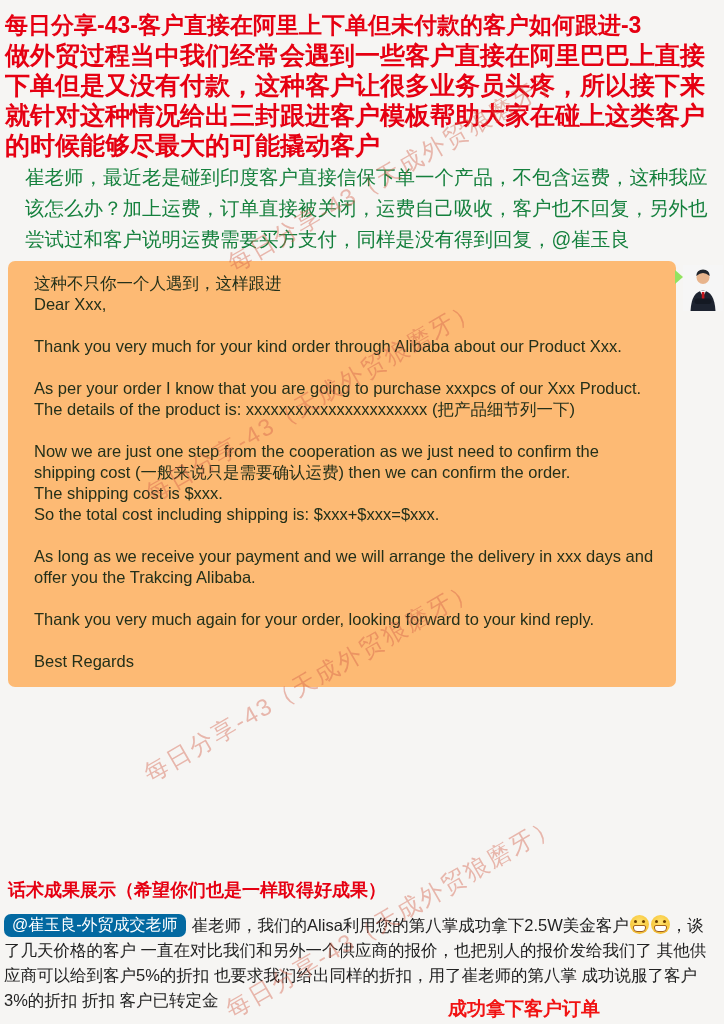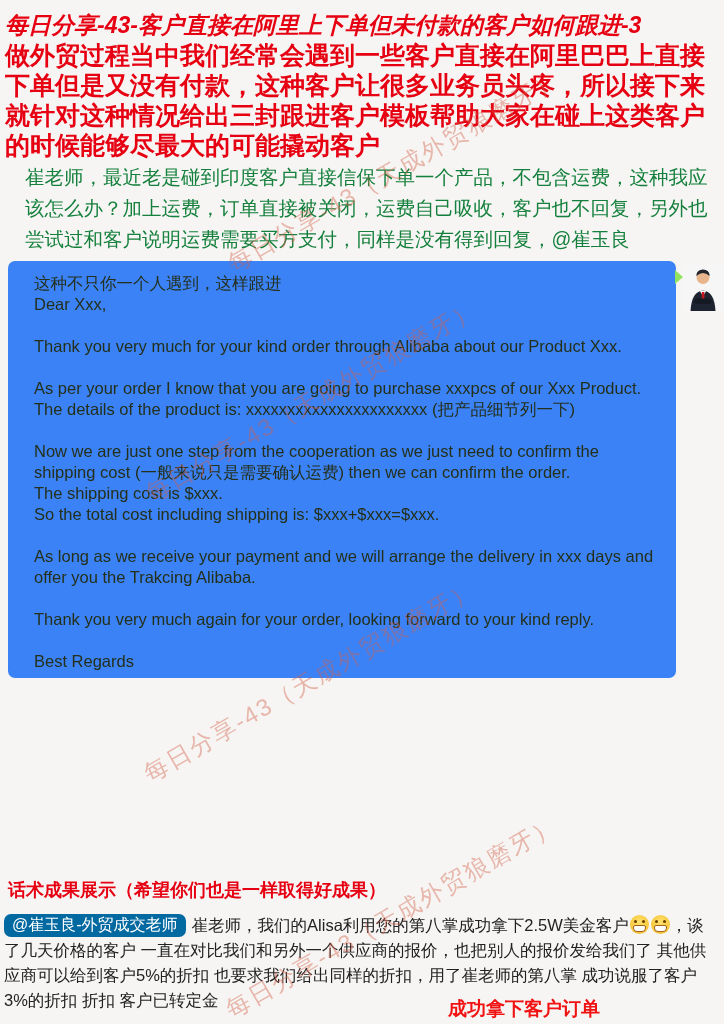--- a/index.html
+++ b/index.html
@@ -7,27 +7,27 @@
   .page{position:relative;width:724px;height:1024px;overflow:hidden;}
 
   
   .wm{position:absolute;white-space:nowrap;color:#d4604a;opacity:.42;font-size:24px;
       letter-spacing:2px;transform:rotate(-30deg);transform-origin:0 0;pointer-events:none;z-index:5;}
   .wm1{left:222px;top:252px;}
   .wm2{left:140px;top:482px;}
   .wm3{left:138px;top:762px;}
   .wm4{left:220px;top:998px;}
 
-  .title{color:#e60012;font-weight:bold;font-size:23px;line-height:30px;margin:0;padding:10px 5px 0;font-style:italic;}
+  .title{color:#e60012;font-weight:bold;font-size:23px;line-height:30px;margin:0;padding:10px 5px 0;}
   .intro{color:#e60012;font-weight:bold;font-size:25px;line-height:30px;padding:0 5px;}
   .question{color:#15803d;font-size:19.5px;line-height:31px;padding:2px 5px 0;margin-left:20px;}
 
   .chat-row{position:relative;margin-top:6px;min-height:600px;}
-  .bubble{position:relative;margin-left:8px;width:668px;box-sizing:border-box;background:#3b82f6;
-          border-radius:7px;padding:12px 20px 6px 26px;color:#24301a;font-size:16.5px;line-height:21px;z-index:1;}
+  .bubble{position:relative;margin-left:8px;width:668px;box-sizing:border-box;background:#fdba74;
+          border-radius:7px;padding:12px 20px 15px 26px;color:#24301a;font-size:16.5px;line-height:21px;z-index:1;}
   .bubble::after{content:"";position:absolute;right:-7px;top:9px;width:0;height:0;
           border-top:7px solid transparent;border-bottom:7px solid transparent;border-left:8px solid #92e35f;}
   .para{margin:0 0 21px;}
   .para.last{margin-bottom:0;}
 
   .avatar{position:absolute;right:1px;top:4px;width:40px;height:46px;background:#f7f7f7;z-index:2;cursor:pointer;}
   .avatar svg{display:block;width:40px;height:46px;}
 
   .results-heading{color:#e60012;font-size:18px;font-weight:bold;margin:15px 0 0;padding:0 8px;line-height:28px;}
 

